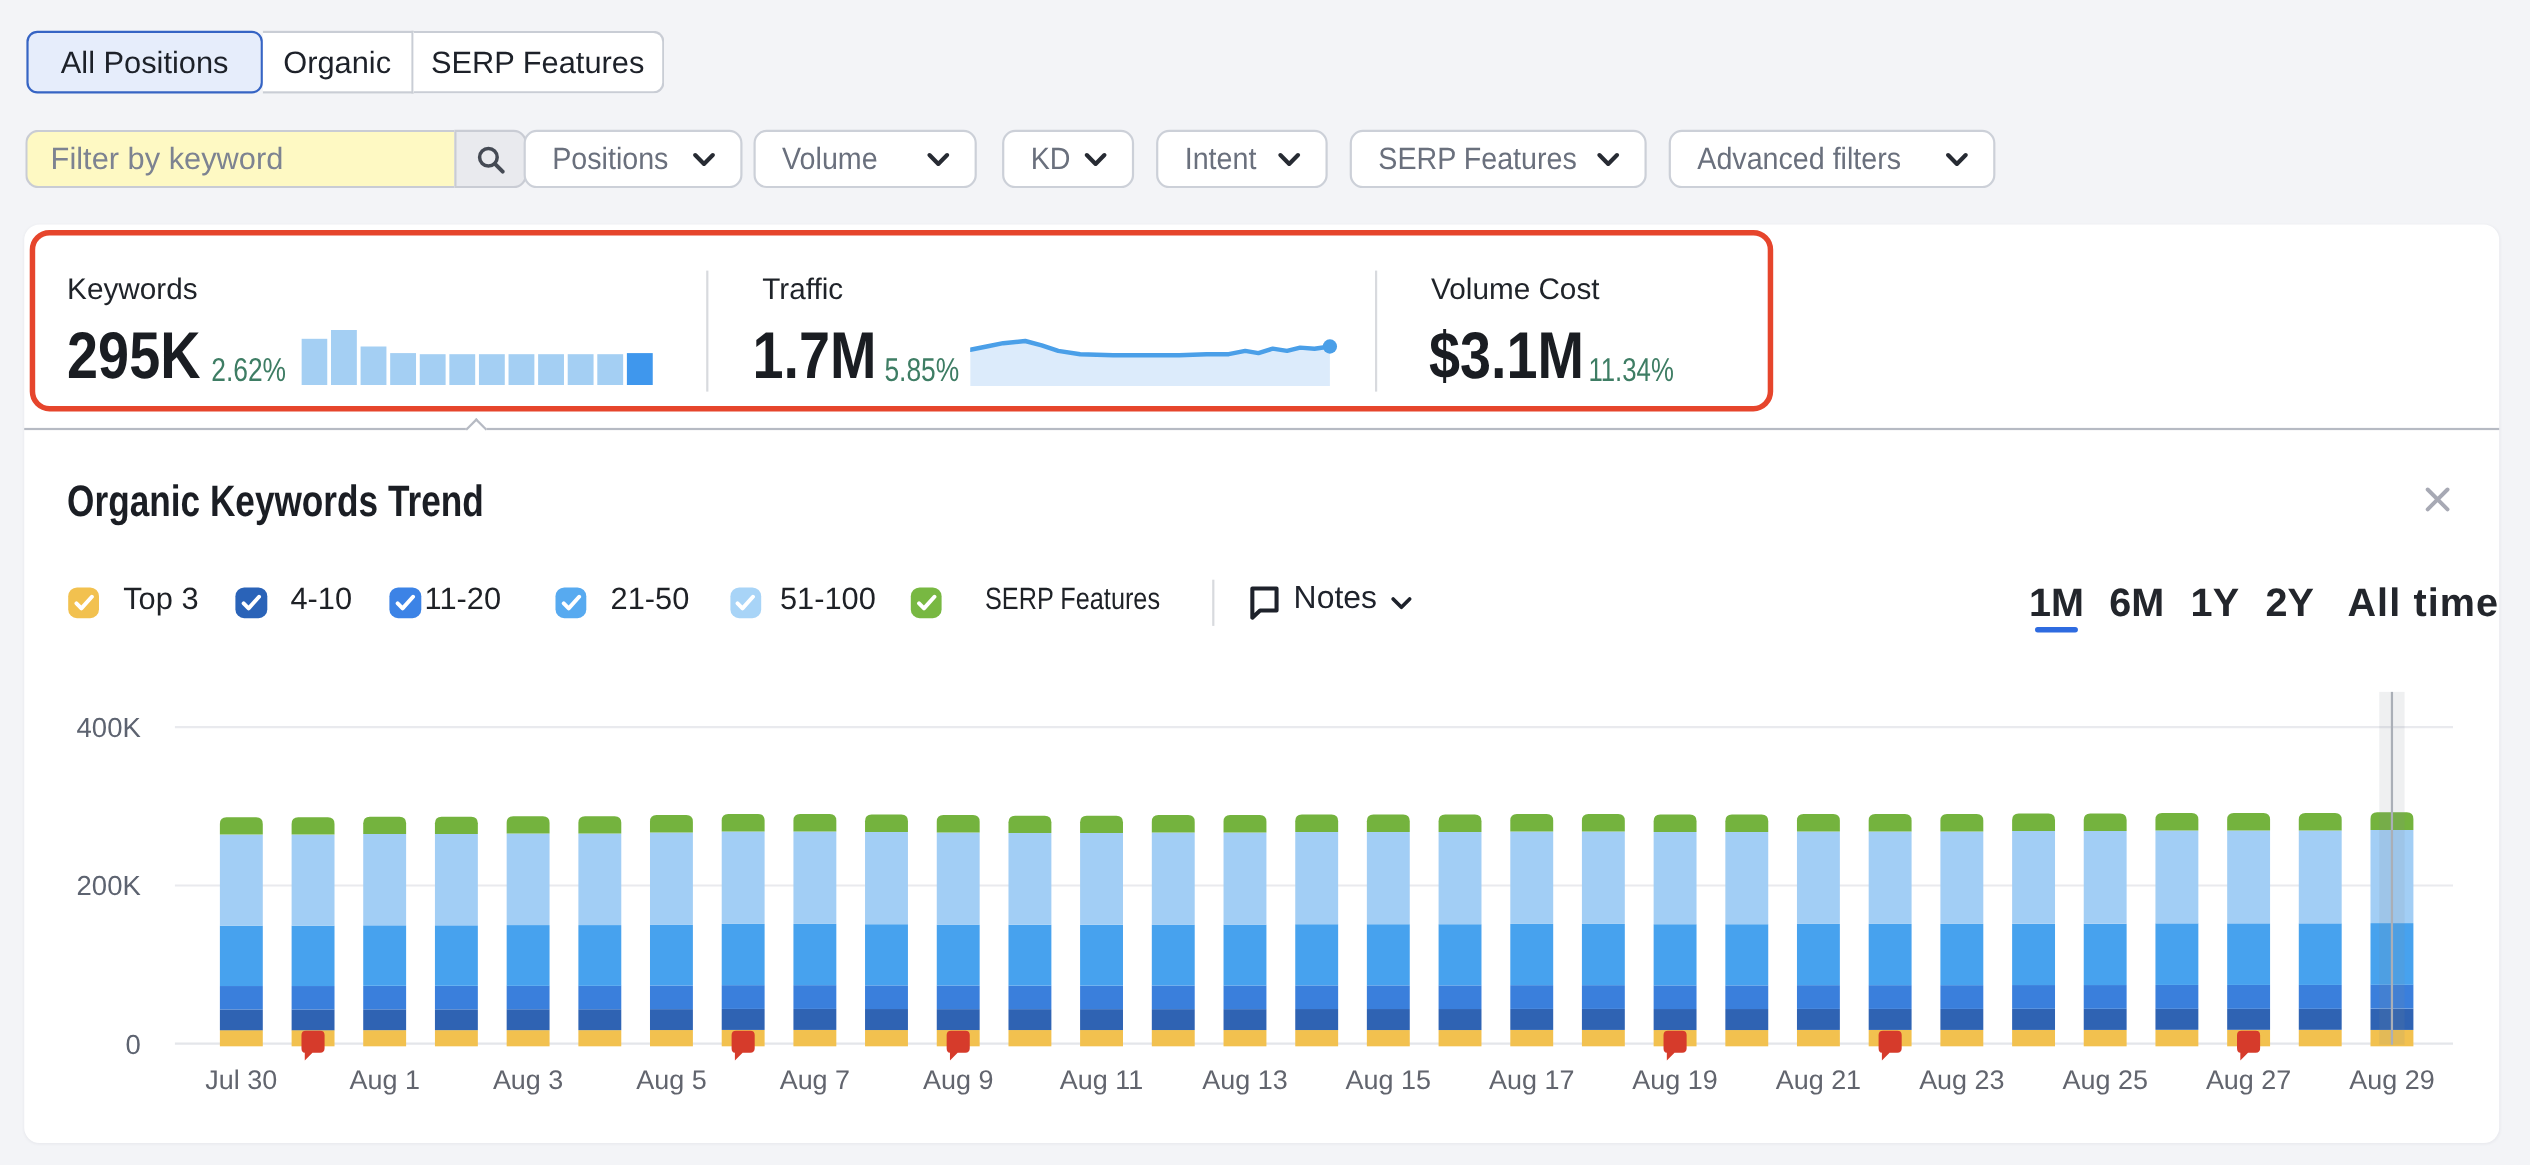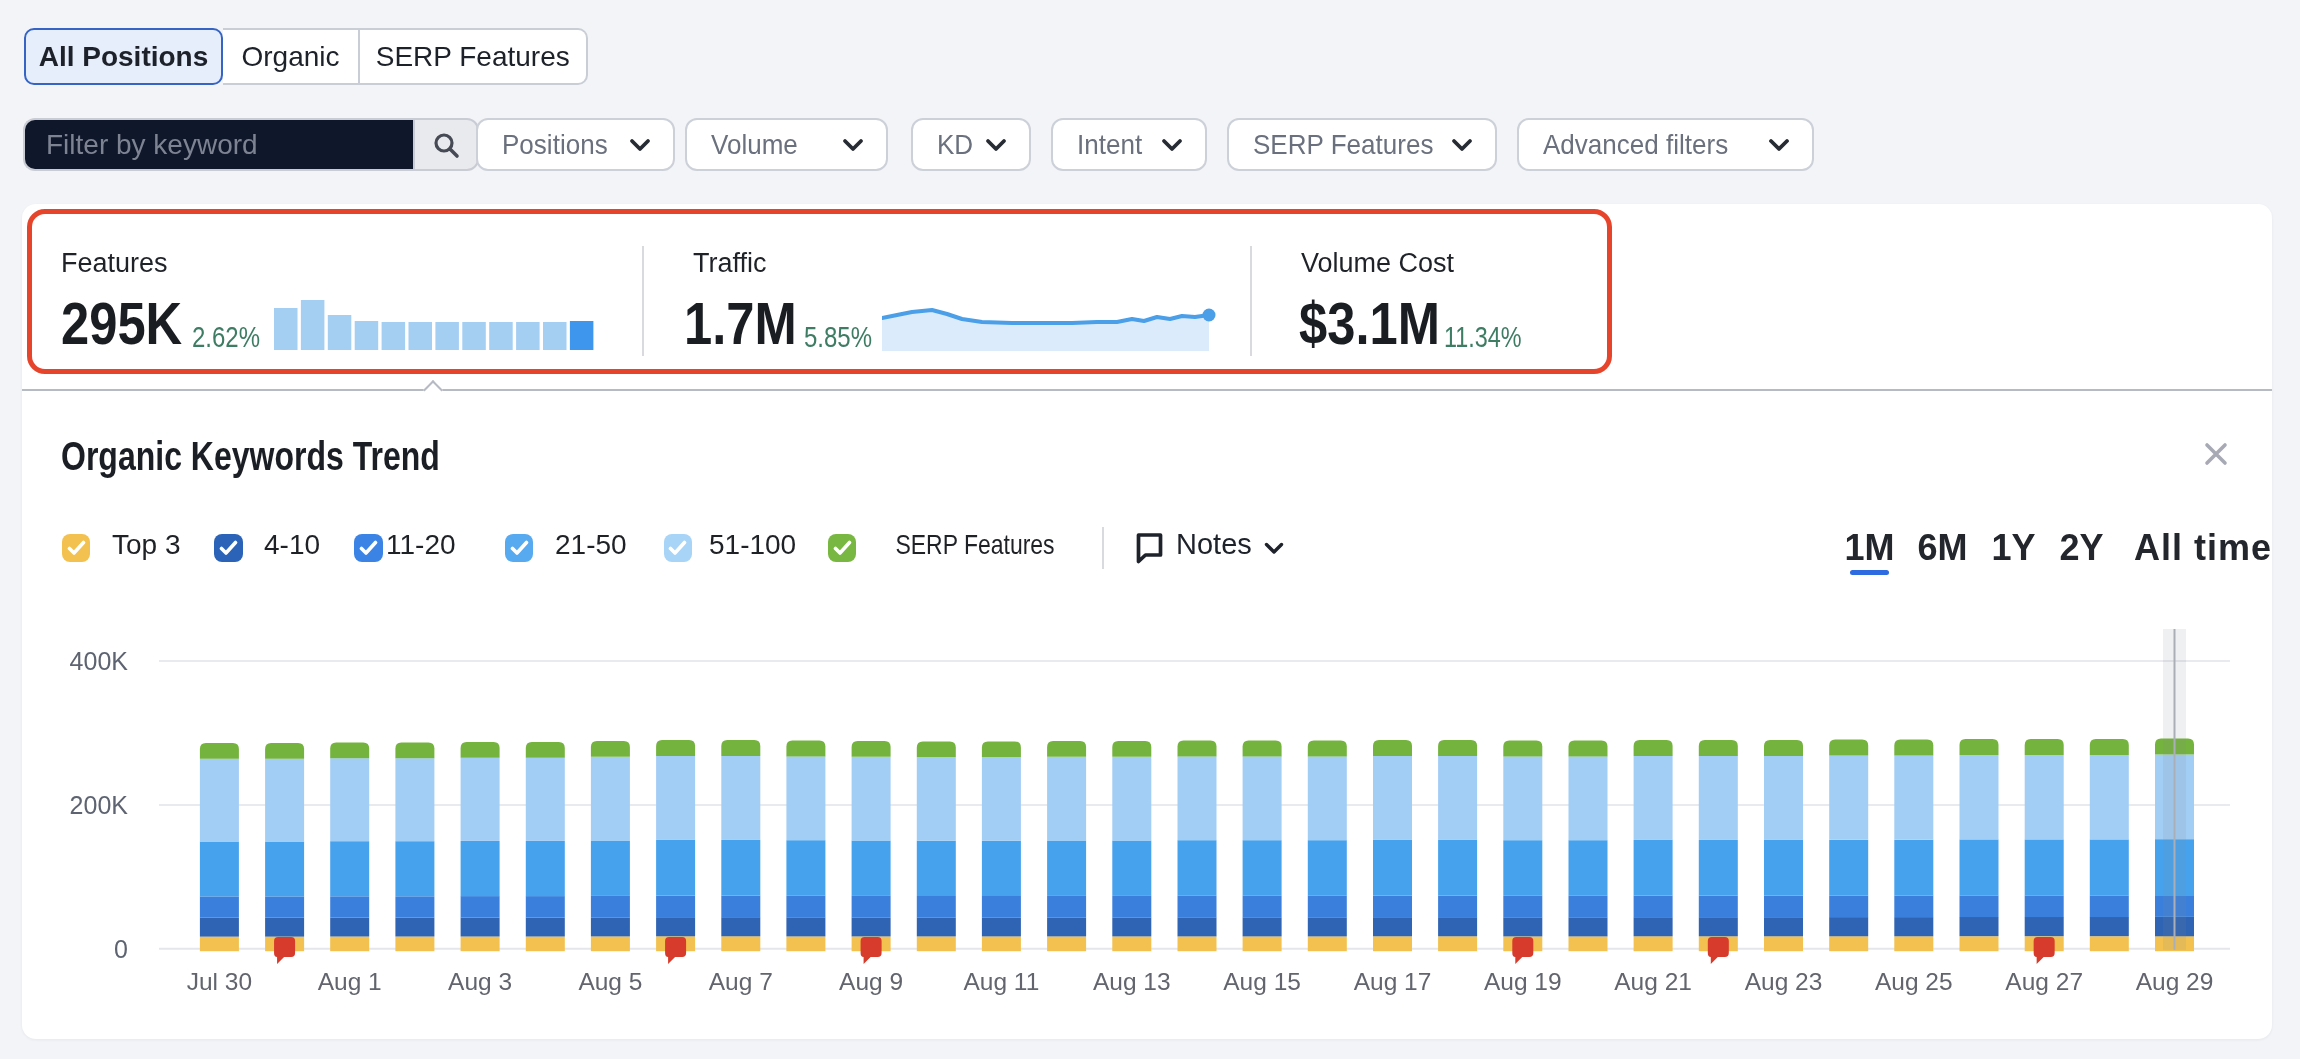--- a/index.html
+++ b/index.html
@@ -7,21 +7,21 @@
 
 
 .tabs { left:24px; top:28px; height:57px; display:flex; }
 .tab { height:57px; display:flex; align-items:center; justify-content:center; font-size:28px; color:#1d2129; background:#fff; border:2px solid #c9cdd5; }
 .tab.last { border-radius:0 10px 10px 0; border-left:none; }
 .tab.mid { border-left:none; }
 .tab.sel { background:#e6edfb; border:2px solid #3664c4; border-radius:10px; }
 
 
 .inputwrap { left:23px; top:118px; width:456px; height:53px; display:flex; }
-.input { width:390px; height:53px; background:#0f172a; border:2px solid #c9ccd4; border-right:none; border-radius:12px 0 0 12px; display:flex; align-items:center; padding-left:21px; font-size:28px; color:#7d8391; }
+.input { width:390px; height:53px; background:#fef9c3; border:2px solid #c9ccd4; border-right:none; border-radius:12px 0 0 12px; display:flex; align-items:center; padding-left:21px; font-size:28px; color:#7d8391; }
 .searchbtn { width:66px; height:53px; background:#e9eaee; border:2px solid #c9ccd4; border-radius:0 12px 12px 0; display:flex; align-items:center; justify-content:center; }
 .drop { position:absolute; top:118px; height:53px; background:#fff; border:2px solid #ccd0d8; border-radius:12px; display:flex; align-items:center; justify-content:space-between; padding:0 22px 0 24px; font-size:28px; color:#6a707d; }
 .drop span { transform:scaleX(0.93); transform-origin:0 50%; white-space:nowrap; }
 
 
 .panel { left:22px; top:204px; width:2250px; height:835px; background:#fff; border-radius:14px; box-shadow:0 1px 3px rgba(30,40,60,0.06); }
 .redbox { position:absolute; left:5px; top:5px; width:1585px; height:165px; border:5px solid #e6452c; border-radius:18px; }
 .kpilabel { position:absolute; top:44px; font-size:27px; color:#1f2329; }
 .kpinum { position:absolute; top:90.4px; font-size:60px; font-weight:700; color:#1a1d22; line-height:1; transform-origin:0 0; white-space:nowrap; }
 .kpipct { position:absolute; top:117.6px; font-size:30px; color:#3e7d64; line-height:1; transform-origin:0 0; white-space:nowrap; }
@@ -36,21 +36,21 @@
 .ldiv { position:absolute; left:1080px; top:323px; width:2px; height:42px; background:#d8dade; }
 .notesicon { position:absolute; left:1112px; top:327px; }
 .notes { position:absolute; left:1154px; top:325.8px; font-size:29px; color:#1e222b; font-weight:500; line-height:1; }
 .noteschev { position:absolute; left:1242px; top:338px; }
 .period { position:absolute; top:325.7px; font-size:36px; font-weight:600; color:#23262c; line-height:1; white-space:nowrap; }
 .close { position:absolute; left:2182px; top:238px; }
 </style></head>
 <body>
 
 <div class="abs tabs">
-  <div class="tab sel" style="width:199px;font-weight:bold;">All Positions</div>
+  <div class="tab sel" style="width:215px;">All Positions</div>
   <div class="tab mid" style="width:137px;">Organic</div>
   <div class="tab last" style="width:227.5px;">SERP Features</div>
 </div>
 
 <div class="abs inputwrap">
   <div class="input">Filter by keyword</div>
   <div class="searchbtn">
       <svg width="30" height="30" viewBox="0 0 30 30">
         <circle cx="13" cy="13" r="8" fill="none" stroke="#454a54" stroke-width="3.2"></circle>
         <line x1="19" y1="19" x2="26" y2="26" stroke="#454a54" stroke-width="3.6" stroke-linecap="round"></line>
@@ -89,21 +89,21 @@
   </div>
 <div class="drop" style="left:1516.5px; width:297.5px;">
     <span>Advanced filters</span>
     <svg width="22" height="14" viewBox="0 0 22 14">
       <path d="M3 3 L11 11 L19 3" fill="none" stroke="#272b33" stroke-width="3.8" stroke-linecap="round" stroke-linejoin="round"></path>
     </svg>
   </div>
 
 <div class="abs panel">
   <div class="redbox"></div>
-  <div class="kpilabel" style="left:39px;">Features</div>
+  <div class="kpilabel" style="left:39px;">Keywords</div>
   <div class="kpinum" style="left:39px; transform:scaleX(0.845);">295K</div>
   <div class="kpipct" style="left:169.5px; transform:scaleX(0.8);">2.62%</div>
   <div class="abs" style="left:252px; top:92px;"><svg width="322" height="54" viewBox="0 0 322 54">
 <rect x="0.0" y="12" width="23.5" height="42" fill="#a4cff3"></rect>
 <rect x="26.9" y="4" width="23.5" height="50" fill="#a4cff3"></rect>
 <rect x="53.8" y="19" width="23.5" height="35" fill="#a4cff3"></rect>
 <rect x="80.7" y="25" width="23.5" height="29" fill="#a4cff3"></rect>
 <rect x="107.6" y="26" width="23.5" height="28" fill="#a4cff3"></rect>
 <rect x="134.5" y="26" width="23.5" height="28" fill="#a4cff3"></rect>
 <rect x="161.4" y="26" width="23.5" height="28" fill="#a4cff3"></rect>

